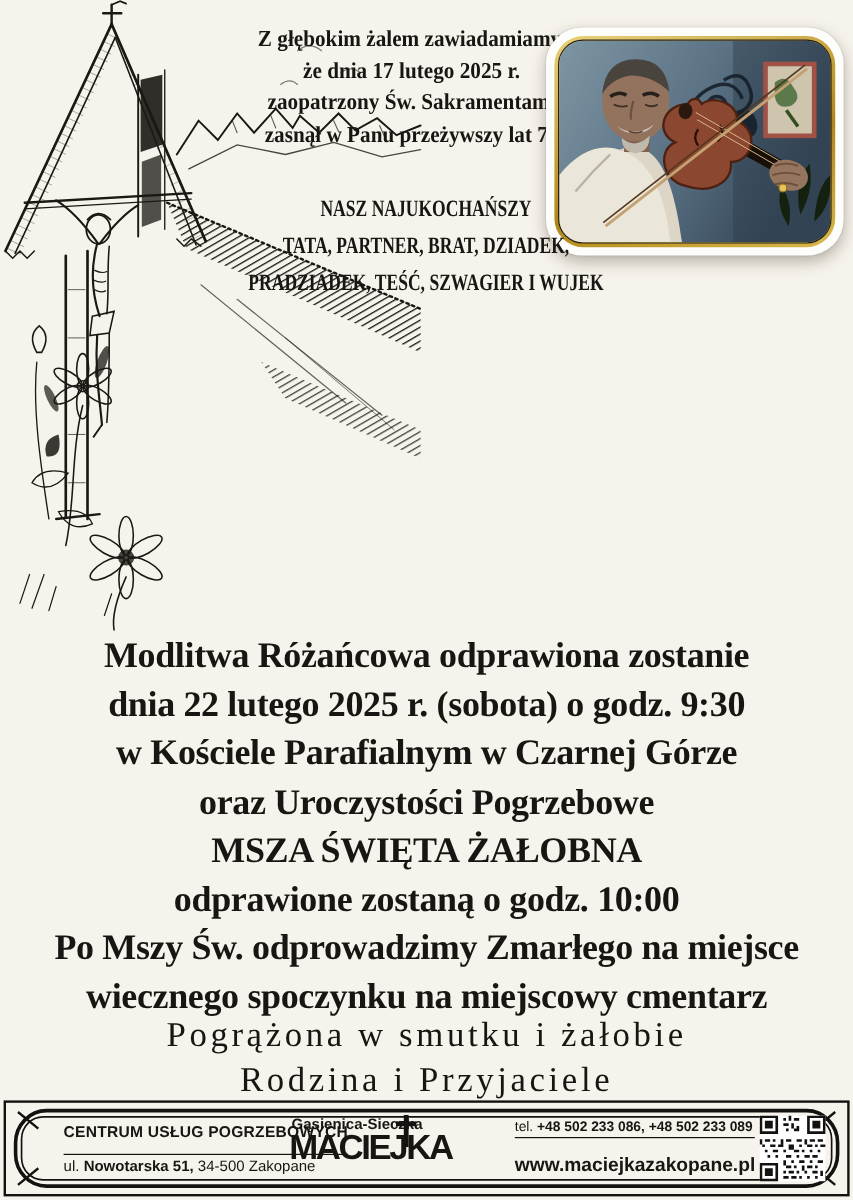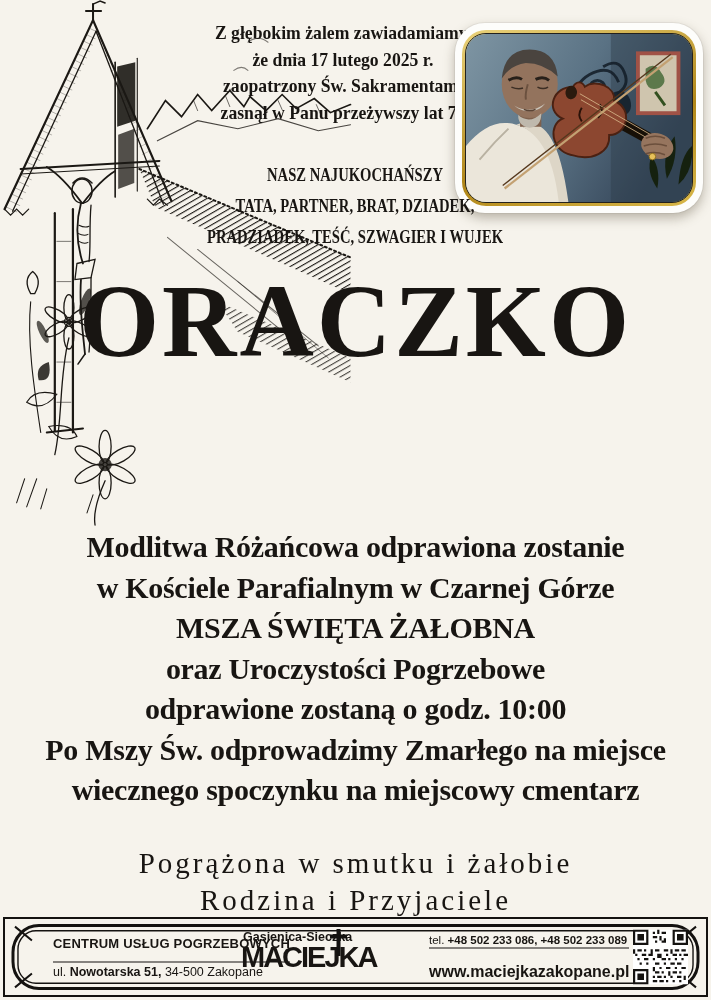--- a/index.html
+++ b/index.html
@@ -227,28 +227,28 @@
     </div>
   </div>
 
   <div class="beloved">
     <div>NASZ NAJUKOCHAŃSZY</div>
     <div>TATA, PARTNER, BRAT, DZIADEK,</div>
     <div>PRADZIADEK, TEŚĆ, SZWAGIER I WUJEK</div>
   </div>
 
   <div class="name-block">
-    <div class="last">ORACZKO</div>
   </div>
 
   <div class="body-text">
     <div>Modlitwa Różańcowa odprawiona zostanie</div>
+    <div>dnia 22 lutego 2025 r. (sobota) o godz. 9:30</div>
     <div>w Kościele Parafialnym w Czarnej Górze</div>
+    <div>oraz Uroczystości Pogrzebowe</div>
     <div>MSZA ŚWIĘTA ŻAŁOBNA</div>
-    <div>oraz Uroczystości Pogrzebowe</div>
     <div>odprawione zostaną o godz. 10:00</div>
     <div>Po Mszy Św. odprowadzimy Zmarłego na miejsce</div>
     <div>wiecznego spoczynku na miejscowy cmentarz</div>
   </div>
 
   <div class="farewell">
     <div>Pogrążona w smutku i żałobie</div>
     <div>Rodzina i Przyjaciele</div>
   </div>
 

